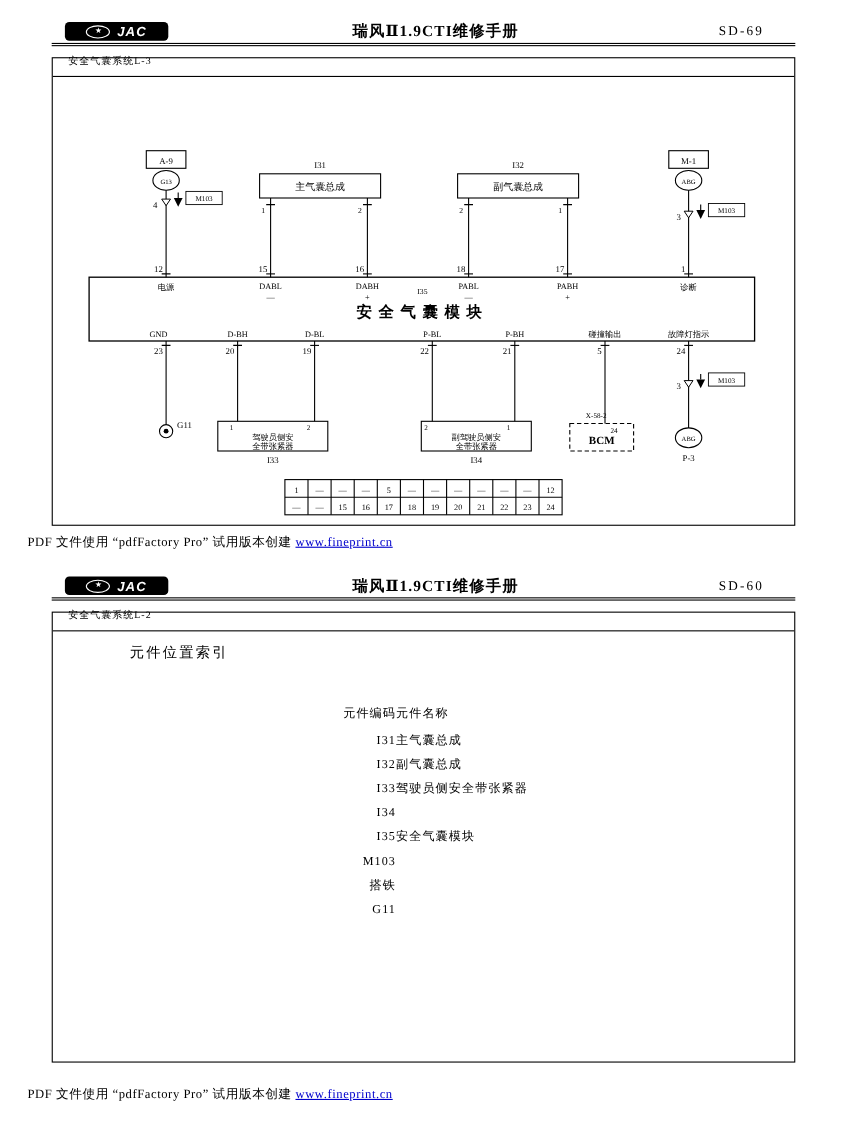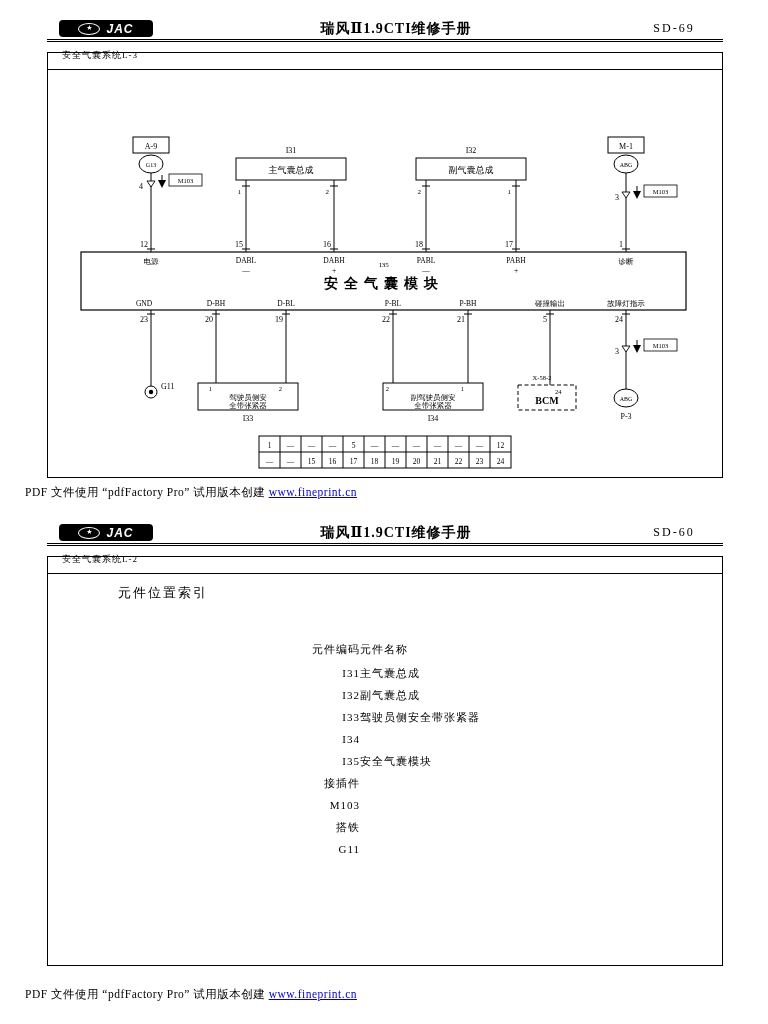--- a/index.html
+++ b/index.html
@@ -322,24 +322,20 @@
         <span class="idx-name">驾驶员侧安全带张紧器</span>
       </div>
       <div class="idx-row">
         <span class="idx-code">I34</span>
       </div>
       <div class="idx-row">
         <span class="idx-code">I35</span>
         <span class="idx-name">安全气囊模块</span>
       </div>
       <div class="idx-row">
-        <span class="idx-code">接插件</span>
-        <span class="idx-name"></span>
-      </div>
-      <div class="idx-row">
         <span class="idx-code">M103</span>
         <span class="idx-name"></span>
       </div>
       <div class="idx-row">
         <span class="idx-code">搭铁</span>
         <span class="idx-name"></span>
       </div>
       <div class="idx-row">
         <span class="idx-code">G11</span>
         <span class="idx-name"></span>

